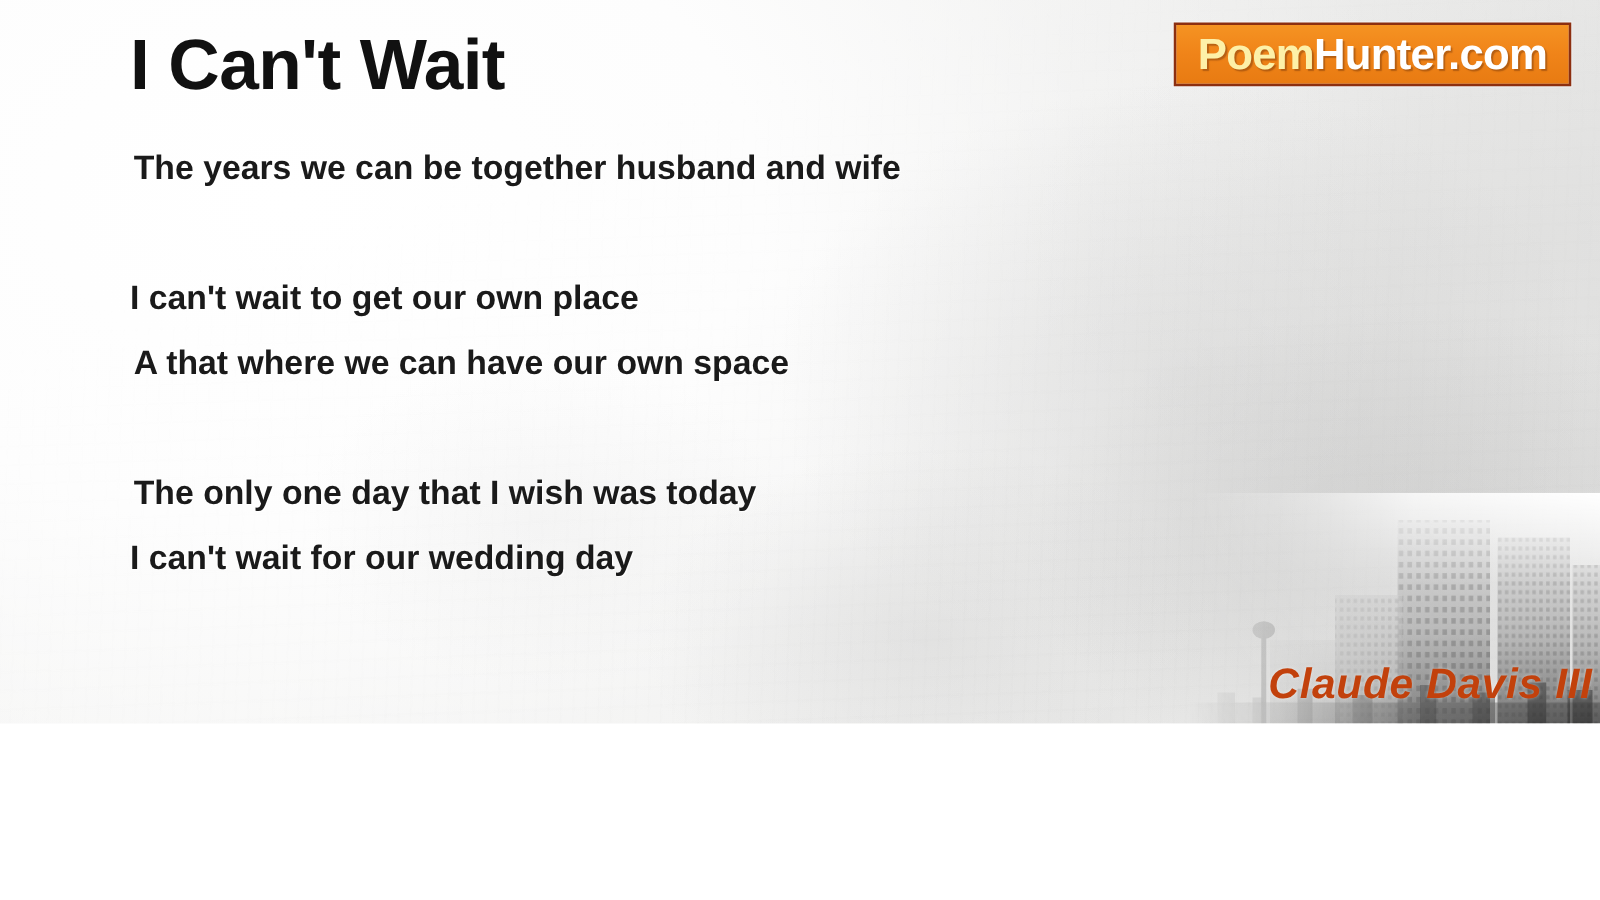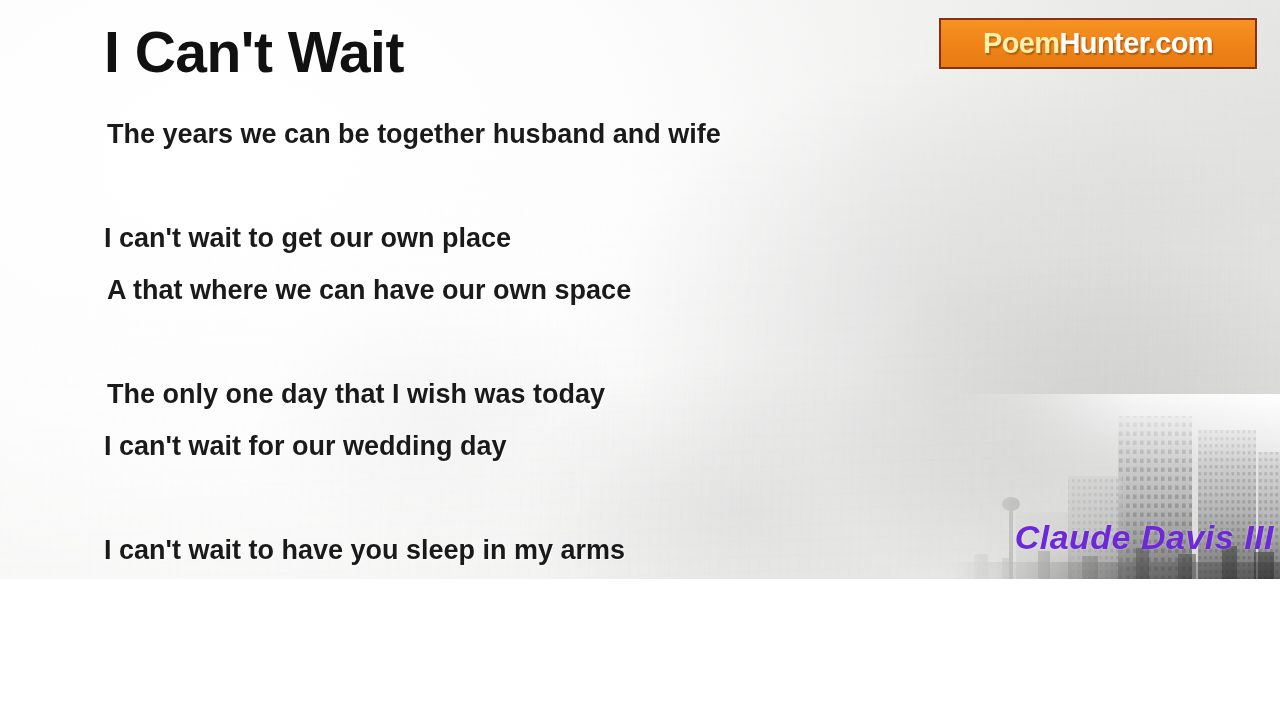--- a/index.html
+++ b/index.html
@@ -121,40 +121,40 @@
     box-sizing: border-box;
     background: linear-gradient(180deg, #f59322 0%, #f08419 48%, #e87b12 100%);
     border: 2px solid #8c2f10;
     display: flex;
     align-items: center;
     justify-content: center;
     box-shadow: 0 0 0 1px rgba(255,255,255,0.35);
   }
   .logo-text {
     font-family: "Liberation Sans", sans-serif;
-    font-size: 29px;
+    font-size: 35px;
     font-weight: bold;
     line-height: 1;
     letter-spacing: -0.6px;
     white-space: nowrap;
     text-shadow: 1.5px 1.5px 1px rgba(110,50,10,0.45);
   }
   .logo-part-a { color: #fdf0a8; }
   .logo-part-b { color: #ffffff; }
 
   
   .author-signature {
     position: absolute;
     right: 6px;
-    bottom: 22px;
+    bottom: 12px;
     font-family: "Liberation Sans", sans-serif;
     font-size: 34px;
     font-style: italic;
     font-weight: bold;
-    color: #6d28d9;
+    color: #c2410c;
     letter-spacing: 0.5px;
     white-space: nowrap;
     text-shadow: 0 0 3px rgba(255,255,255,0.45);
   }
 </style>
 </head>
 <body>
 
 <div id="poem-canvas">
 
@@ -238,18 +238,17 @@
 
   <div class="poem-body">
     <div class="poem-line indent">The years we can be together husband and wife</div>
     <div class="poem-line blank"></div>
     <div class="poem-line">I can't wait to get our own place</div>
     <div class="poem-line indent">A that where we can have our own space</div>
     <div class="poem-line blank"></div>
     <div class="poem-line indent">The only one day that I wish was today</div>
     <div class="poem-line">I can't wait for our wedding day</div>
     <div class="poem-line blank"></div>
-    <div class="poem-line">I can't wait to have you sleep in my arms</div>
   </div>
 
   <div class="author-signature">Claude Davis III</div>
 
 </div>
 
 </body></html>

